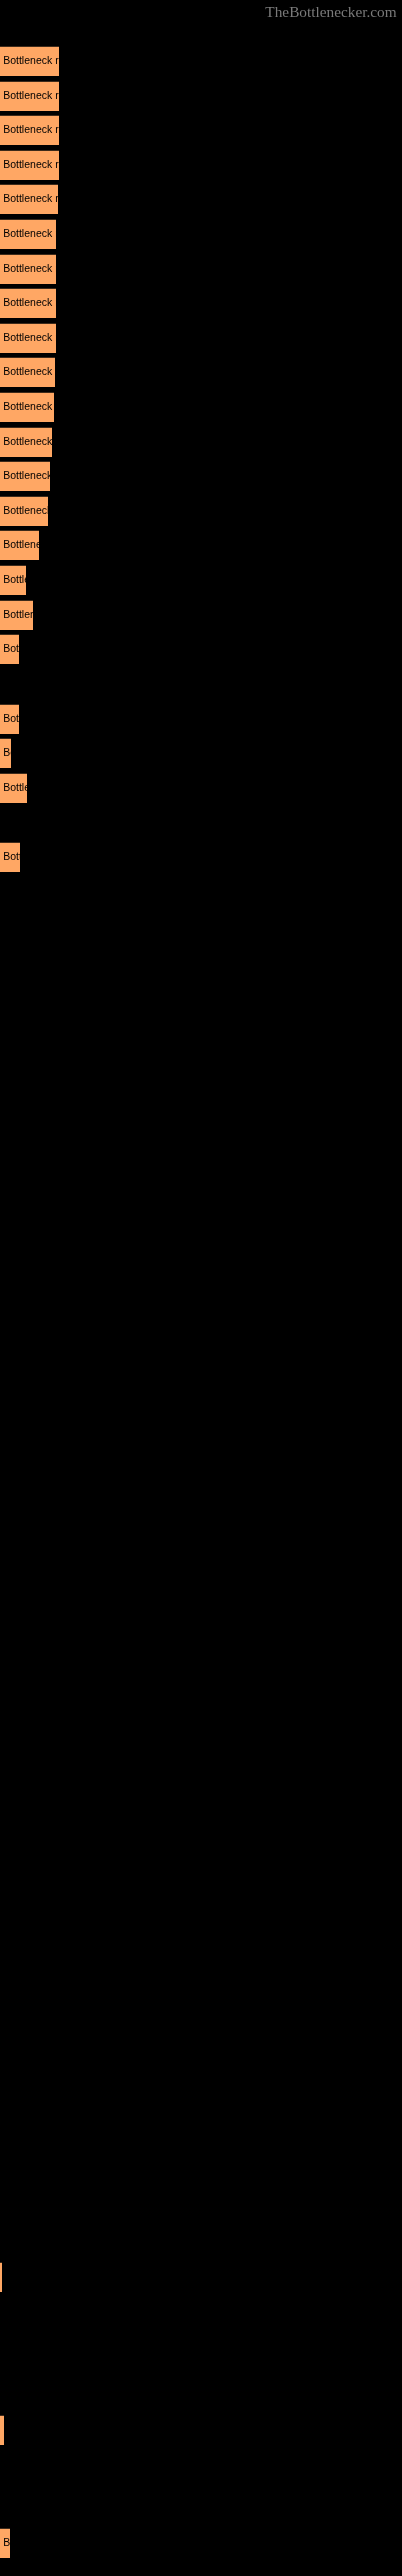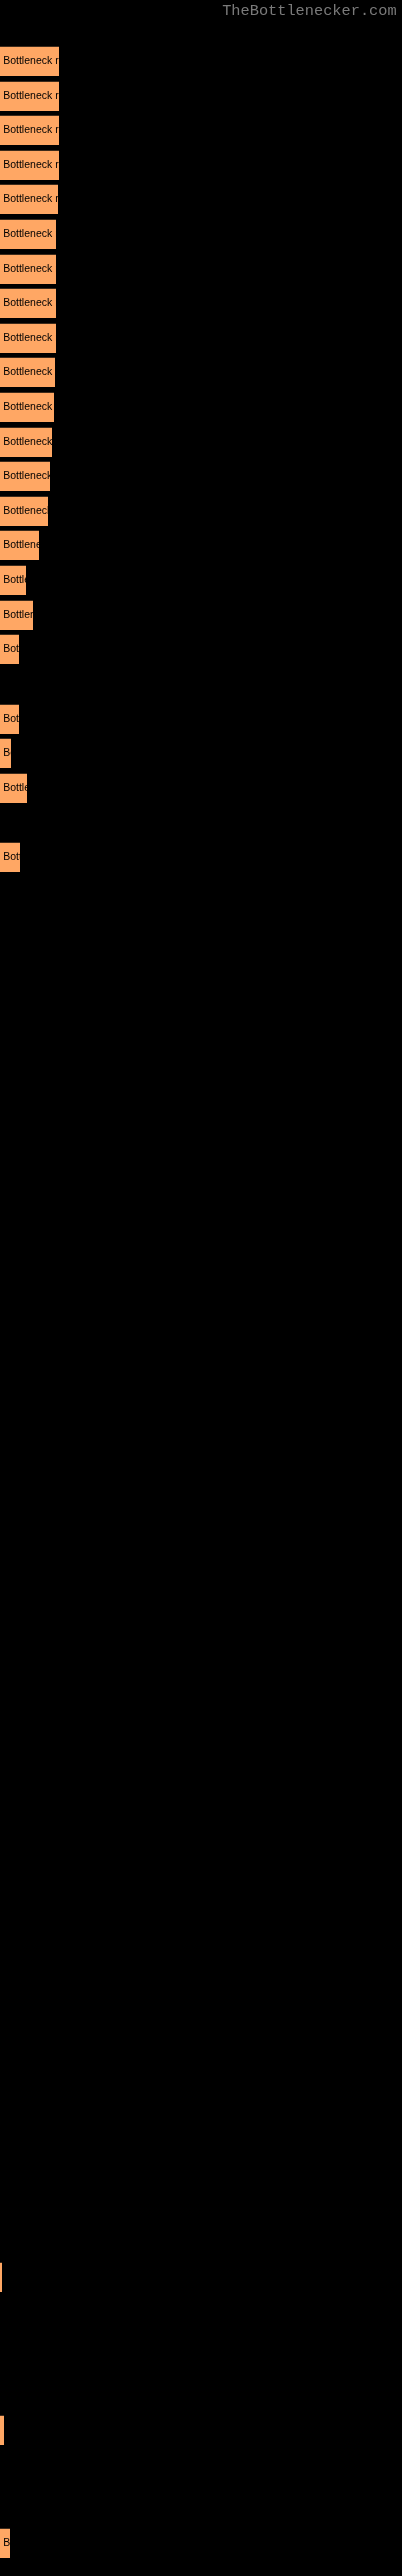--- a/index.html
+++ b/index.html
@@ -19,21 +19,21 @@
     width: 403px;
     height: 2576px;
     background: #000000;
   }
   .site-title {
     position: absolute;
     top: 1.6px;
     right: 6.4px;
     color: #7a7a7a;
     font-size: 15.3px;
-    font-family: Liberation Mono, monospace;
+    font-family: Liberation Serif, serif;
     letter-spacing: 0px;
     white-space: nowrap;
     line-height: 19.3px;
   }
   .chart-area {
     position: absolute;
     left: 0;
     top: 0;
     width: 403px;
     height: 2576px;

